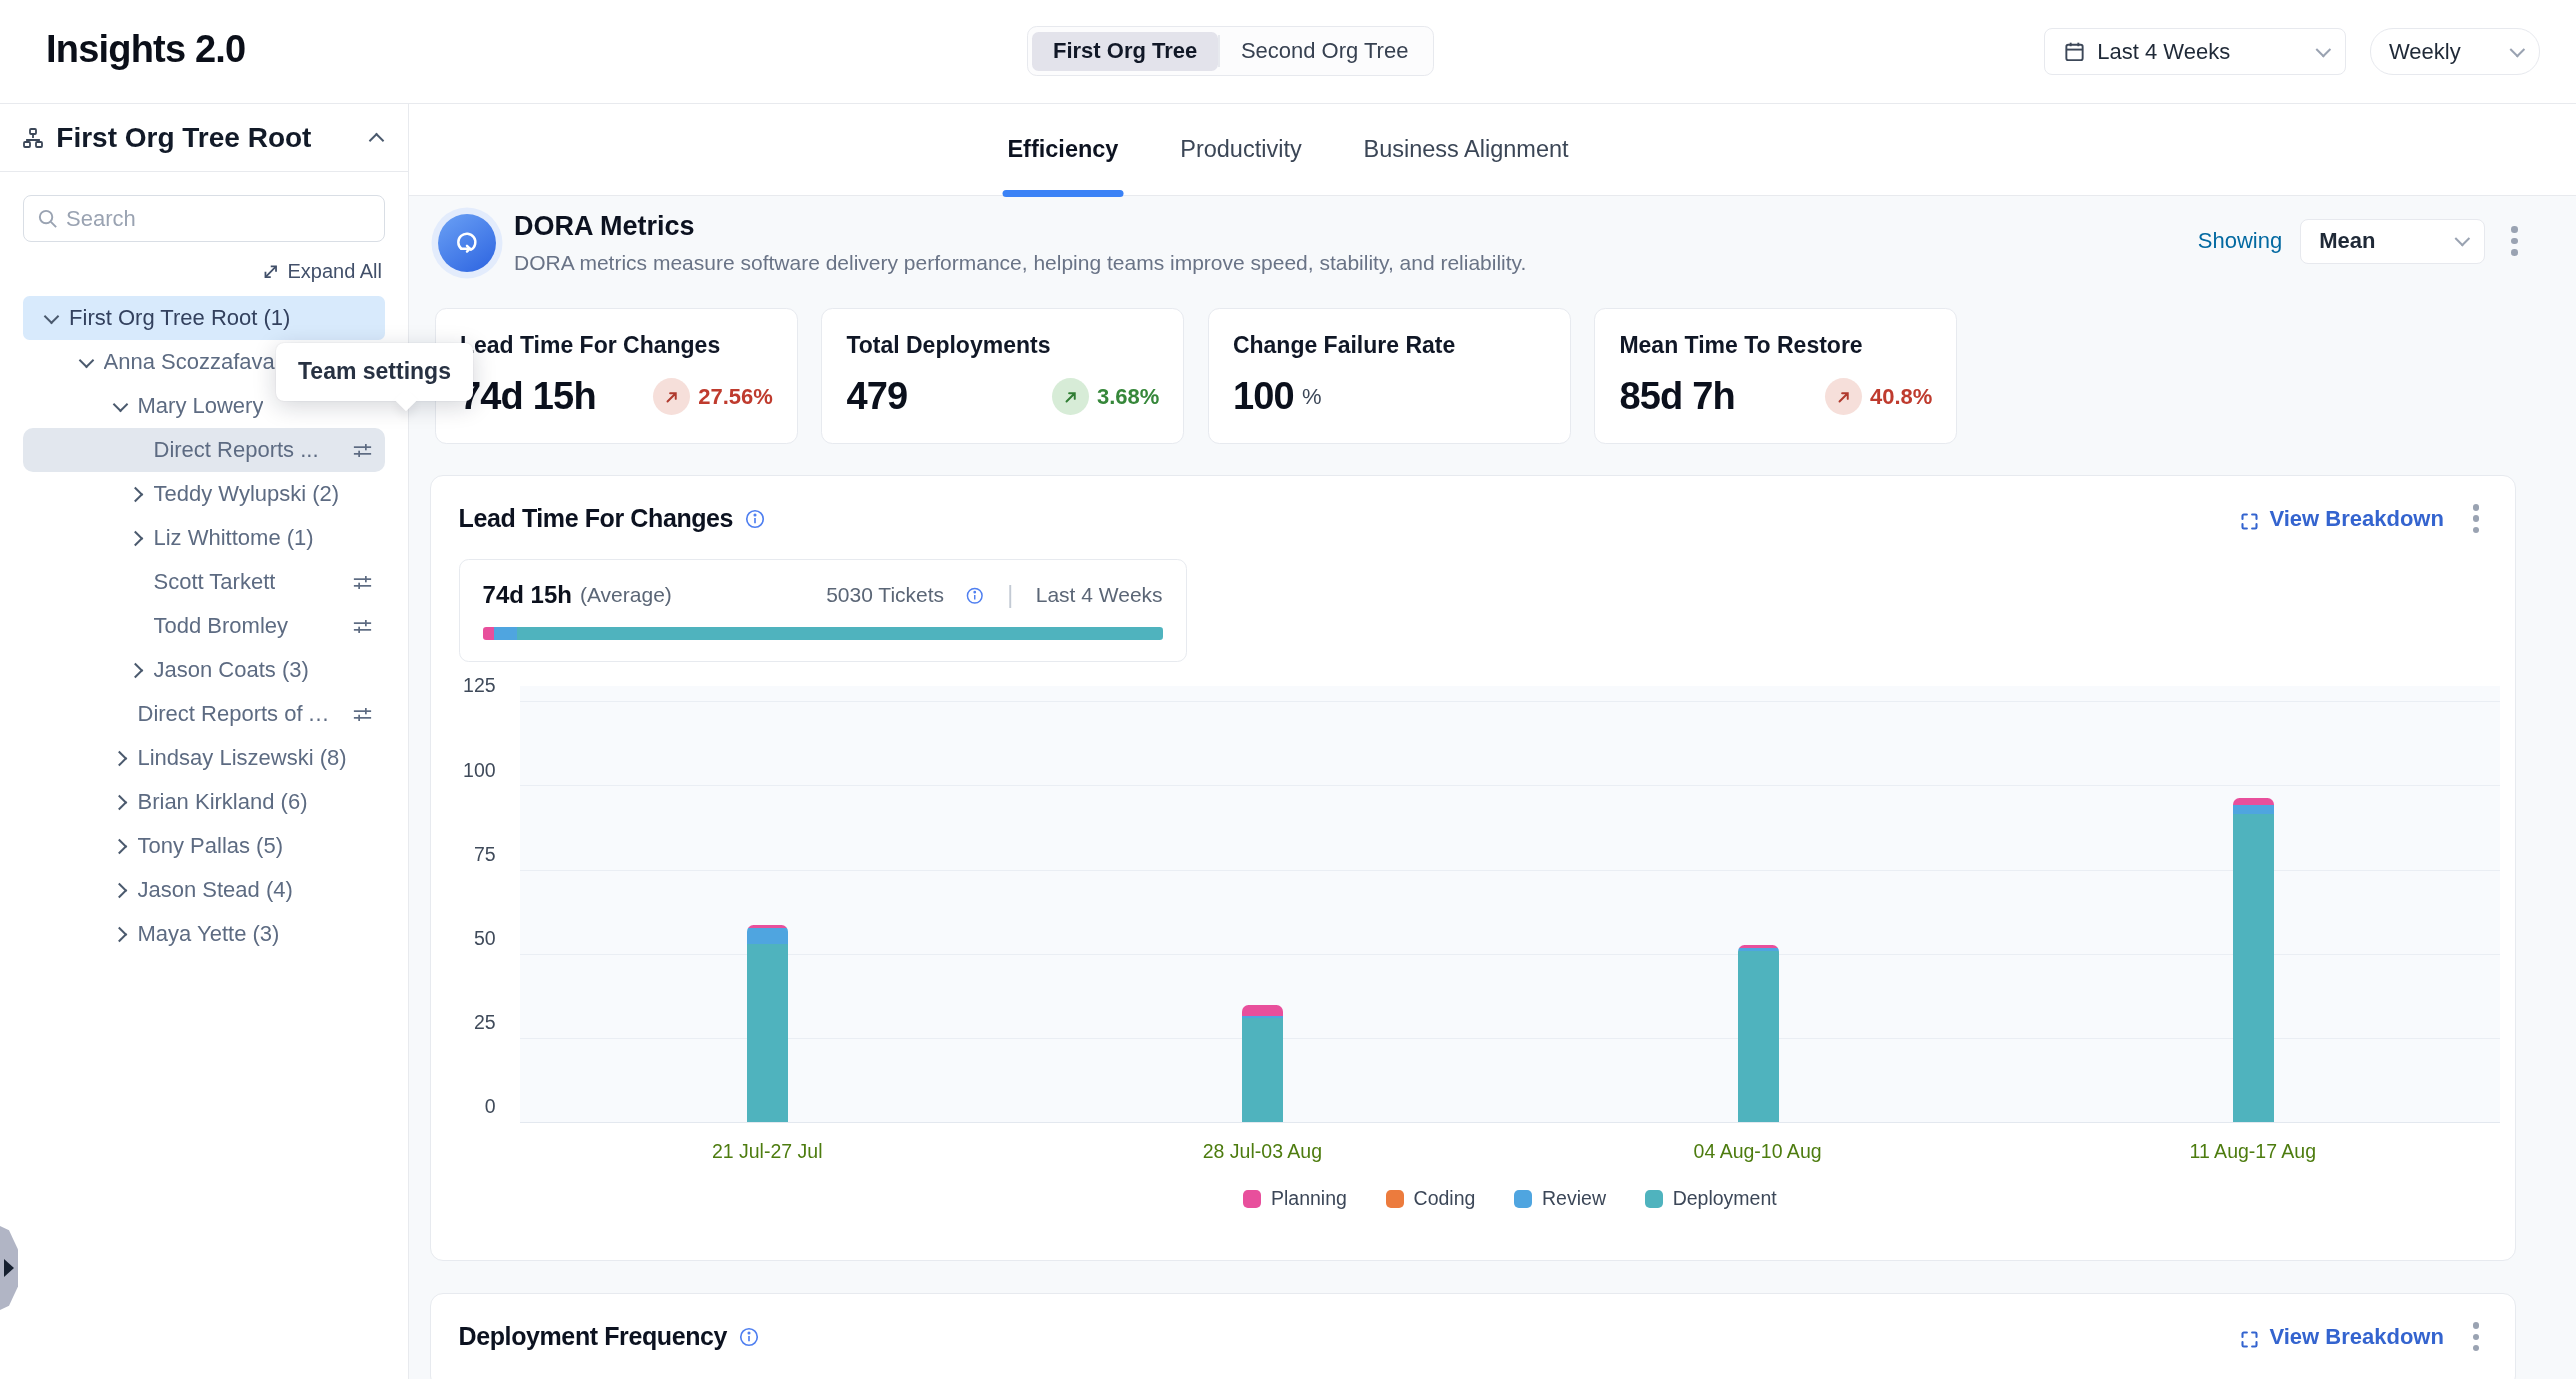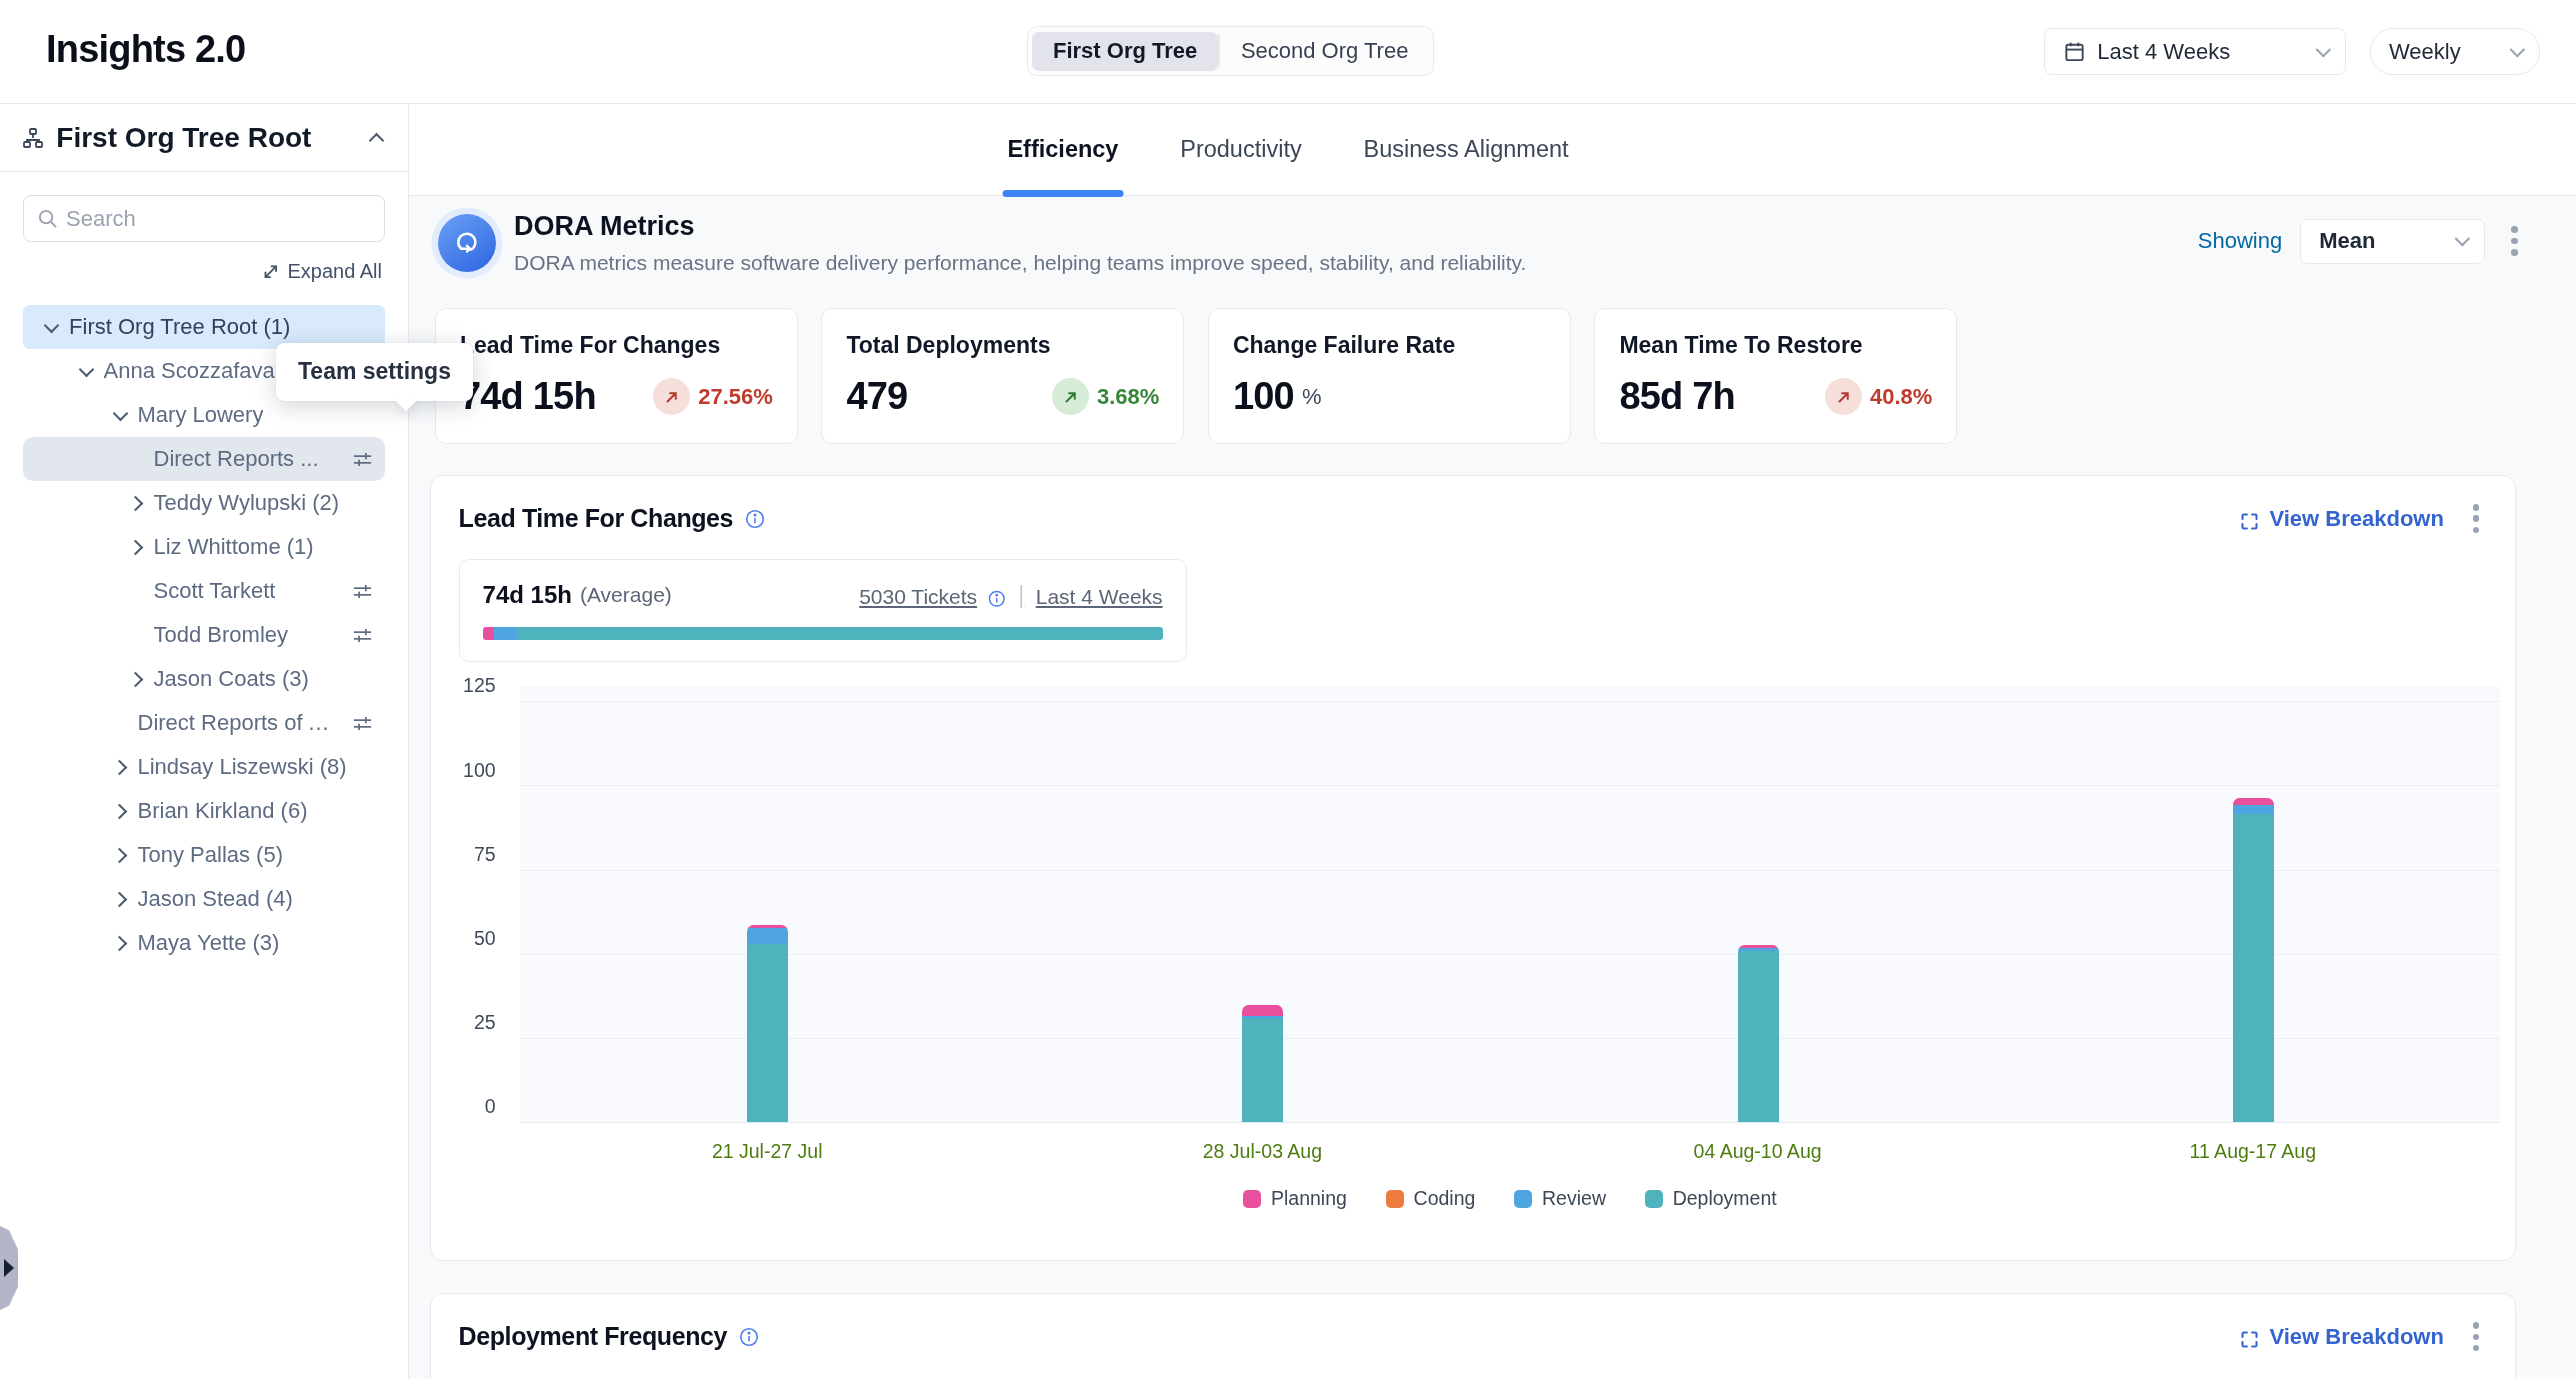--- a/index.html
+++ b/index.html
@@ -36,21 +36,21 @@
   .chevbox.right::before { transform:rotate(-45deg); left:4px; top:5.7px; }
   .chevbox.none { visibility:hidden; }
 
   .search-wrap { margin:23px 23px 0 23px; position:relative; }
   .search-input { width:100%; height:47px; border:1.6px solid #d9dee5; border-radius:8px; padding:0 13px 0 42px; font-size:22px; color:#334155; outline:none; font-family:"Liberation Sans",sans-serif; background:#fff; }
   .search-input::placeholder { color:#9aa3b2; }
   .search-ic { position:absolute; left:13px; top:12px; }
 
   .expand-all { display:flex; justify-content:flex-end; align-items:center; gap:6.5px; margin:18px 26px 0 0; font-size:20px; color:#42506a; cursor:pointer; }
 
-  .tree { margin-top:22px; }
+  .tree { margin-top:13px; }
   .trow { height:44px; margin:0 23px; border-radius:6.5px; display:flex; align-items:center; gap:6.5px; font-size:22px; color:#5d6b82; white-space:nowrap; }
   .trow .tlabel { overflow:hidden; text-overflow:ellipsis; }
   .trow .spacer { flex:1; }
   .trow.hl-blue { background:#d8eafc; color:#33415e; }
   .trow.hl-grey { background:#e2e7ee; }
   .lvl0 { padding-left:18.6px; }
   .lvl1 { padding-left:53px; }
   .lvl2 { padding-left:87px; }
   .lvl3 { padding-left:103px;border-radius:10px; }
   .slider-ic { margin-right:11.3px; flex:0 0 23px; height:23px; }
@@ -104,21 +104,21 @@
   .section { margin-top:31px; background:#fff; border:1.6px solid #e7eaef; border-radius:13px; padding:23px 27.6px 29px 27.6px; }
   .sec-head { display:flex; align-items:center; }
   .sec-title { font-size:25px; font-weight:800; color:#0c1220; display:flex; align-items:center; gap:11.3px; letter-spacing:-0.4px; }
   .sec-right { margin-left:auto; display:flex; align-items:center; gap:21px; }
   .vb-link { display:flex; align-items:flex-end; gap:9.7px; font-size:22px; font-weight:700; color:#3464cf; cursor:pointer; }
 
   .avg-card { margin-top:21px; width:728px; border:1.6px solid #e7eaef; border-radius:9.7px; padding:21px 23px; background:#fff; }
   .avg-top { display:flex; align-items:center; }
   .avg-val { font-size:24px; font-weight:800; color:#0b101c; }
   .avg-lab { font-size:21px; color:#5b6676; margin-left:8px; }
-  .avg-meta { margin-left:auto; display:flex; align-items:flex-end; gap:10px; font-size:21px; color:#5b6676; white-space:nowrap;text-decoration:underline; }
+  .avg-meta { margin-left:auto; display:flex; align-items:center; gap:21px; font-size:21px; color:#5b6676; white-space:nowrap; }
   .avg-meta .pipe { color:#c3cad4; font-size:23px; margin:0 1.6px; }
   .avg-bar { margin-top:18px; height:13px; border-radius:3.2px; overflow:hidden; display:flex; }
   .avg-bar span { height:100%; display:block; }
 
   
   .chart { position:relative; height:545px; margin:24px -13px 0 0; }
   .yaxis { position:absolute; left:0; top:0; width:37px; height:437px; }
   .ytick { position:absolute; right:0; font-size:19.5px; color:#3f4a5a; }
   .plot { position:absolute; left:61px; right:0; top:0; height:437px; background:#f8fafd; }
   .gridline { position:absolute; left:0; right:0; height:1.6px; background:#eaeef4; }

